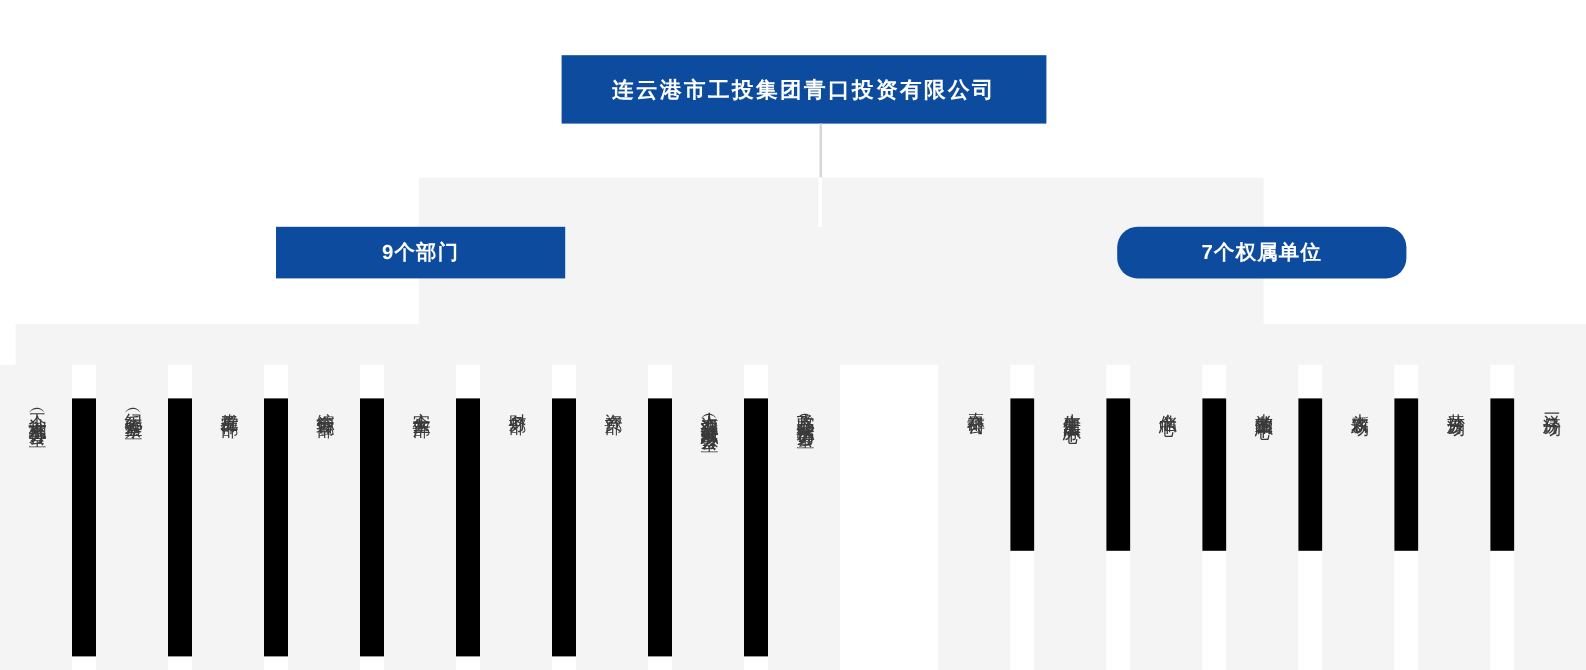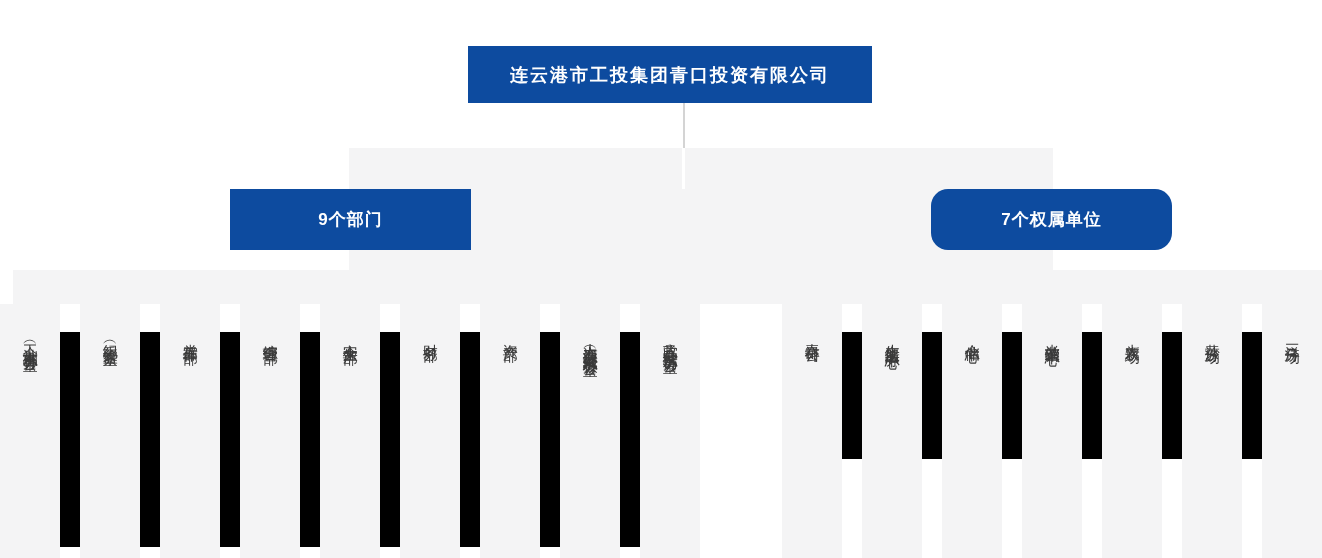--- a/index.html
+++ b/index.html
@@ -17,21 +17,21 @@
     position:absolute;left:468px;top:2px;width:404px;height:57px;
     background:var(--blue);color:#ffffff;
     display:flex;align-items:center;justify-content:center;
     font-size:18px;font-weight:bold;letter-spacing:2px;white-space:nowrap;
   }
   .v-line{position:absolute;left:683px;top:59px;width:2px;height:45px;background:var(--line);}
   .gray-panel{position:absolute;left:349px;top:104px;width:704px;height:122px;background:var(--gray);}
   .panel-notch{position:absolute;left:682px;top:104px;width:3px;height:41px;background:#ffffff;}
 
   .blue-box{
-    position:absolute;top:145px;width:241px;height:61px;
+    position:absolute;top:145px;width:241px;height:43px;
     background:var(--blue);color:#ffffff;
     display:flex;align-items:center;justify-content:center;
     font-size:17px;font-weight:bold;letter-spacing:1px;white-space:nowrap;
   }
   .box-left{left:230px;}
   .box-right{left:931px;border-radius:17px;}
 
   .band{position:absolute;left:13px;top:226px;width:1309px;height:34px;background:var(--gray);}
 
   .group{position:absolute;top:260px;height:298px;}

